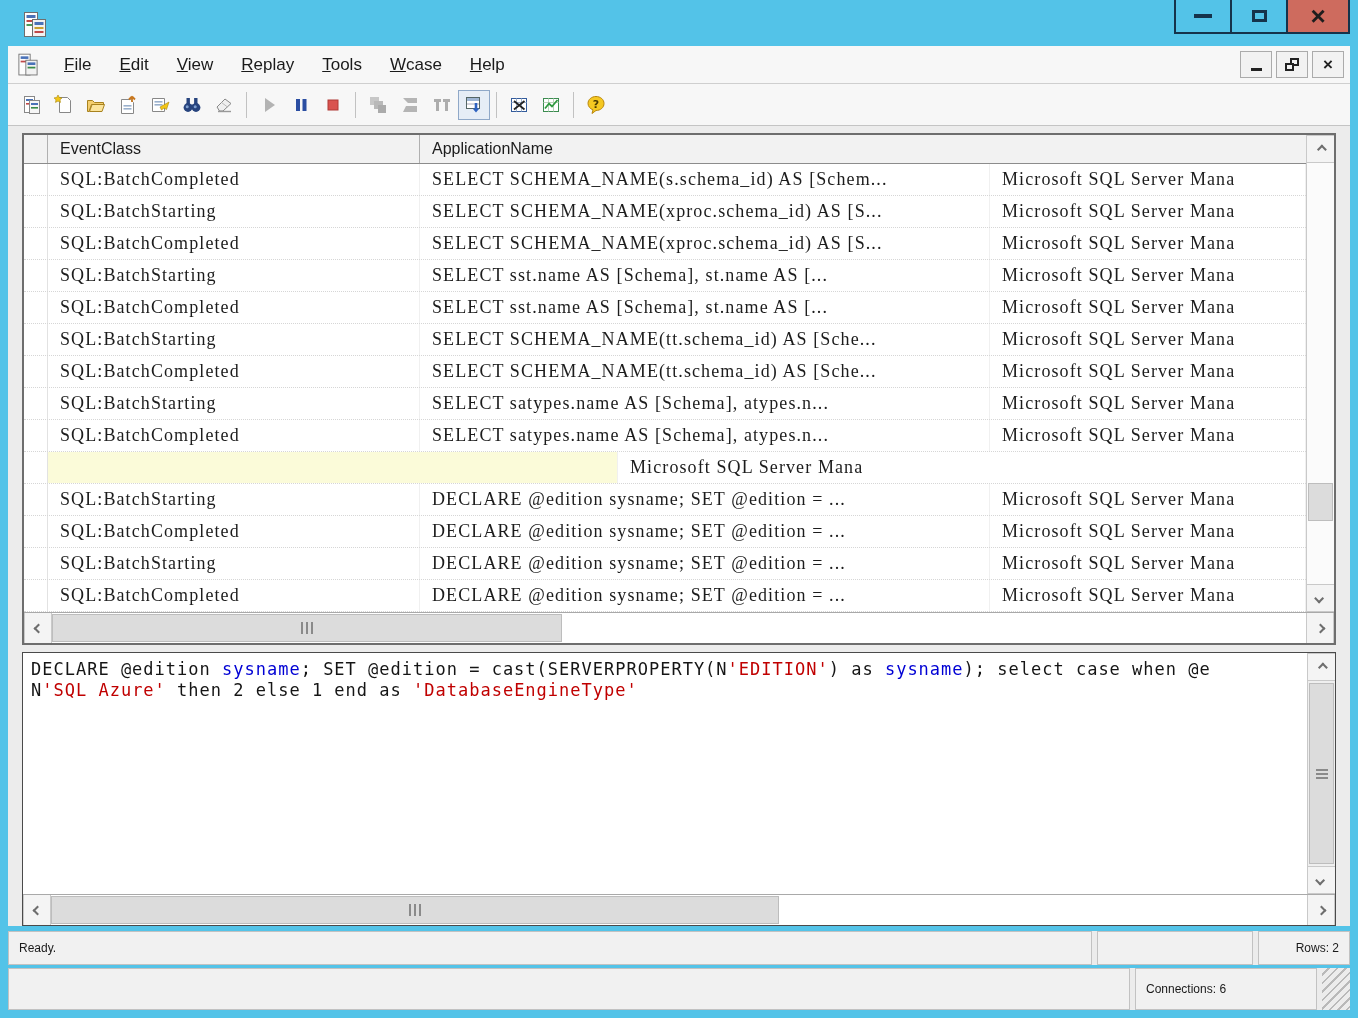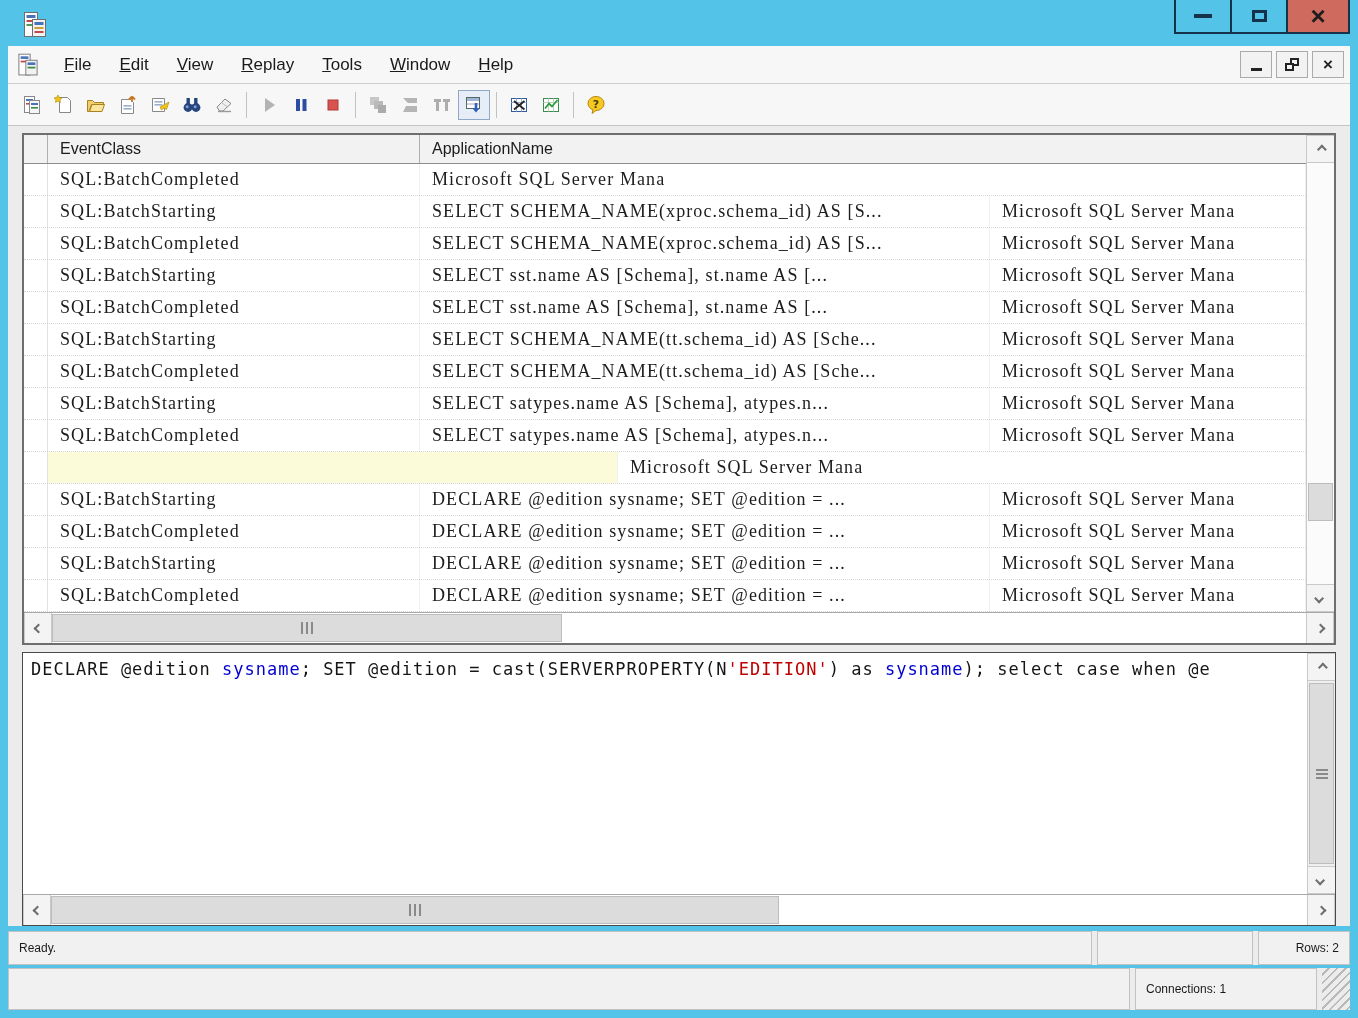--- a/index.html
+++ b/index.html
@@ -136,21 +136,21 @@
       <rect x="4.5" y="10" width="9" height="2" fill="#C04848"></rect>
       <rect x="10.5" y="9.5" width="13" height="17" fill="#F2F2F2" stroke="#6E6E6E"></rect>
       <rect x="12.5" y="12" width="9" height="3" fill="#4A72B8"></rect>
       <rect x="12.5" y="17" width="9" height="2" fill="#3A8A48"></rect>
     </svg>
     <div class="menu-item"><span class="mkey">F</span><span>ile</span></div>
       <div class="menu-item"><span class="mkey">E</span><span>dit</span></div>
       <div class="menu-item"><span class="mkey">V</span><span>iew</span></div>
       <div class="menu-item"><span class="mkey">R</span><span>eplay</span></div>
       <div class="menu-item"><span class="mkey">T</span><span>ools</span></div>
-      <div class="menu-item"><span class="mkey">W</span><span>indow</span></div>
+      <div class="menu-item"><span class="mkey">W</span><span>case</span></div>
       <div class="menu-item"><span class="mkey">H</span><span>elp</span></div>
     <div class="mdi-controls">
       <div class="mdi-btn">
           <span class="mdi-min-glyph"></span>
         </div>
       <div class="mdi-btn">
         <span class="mdi-restore-glyph">
             <span class="sq1"></span>
             <span class="sq2"></span>
           </span>
@@ -296,20 +296,21 @@
         <div class="grid-cols">
           <div class="grid-header">
             <div class="gh-cell gh-sel"></div>
             <div class="gh-cell col-event">EventClass</div>
             <div class="gh-cell col-app">ApplicationName</div>
           </div>
           <div class="grid-body">
             <div class="grid-row">
                 <div class="cell cell-sel"></div>
                 <div class="cell col-event">SQL:BatchCompleted</div>
+                <div class="cell col-text">SELECT SCHEMA_NAME(s.schema_id) AS [Schem...</div>
                 <div class="cell col-app">Microsoft SQL Server Mana</div>
               </div>
               <div class="grid-row">
                 <div class="cell cell-sel"></div>
                 <div class="cell col-event">SQL:BatchStarting</div>
                 <div class="cell col-text">SELECT SCHEMA_NAME(xproc.schema_id) AS [S...</div>
                 <div class="cell col-app">Microsoft SQL Server Mana</div>
               </div>
               <div class="grid-row">
                 <div class="cell cell-sel"></div>
@@ -412,20 +413,21 @@
           </div>
       </div>
     </div>
 
     <div class="splitter"></div>
 
     <div class="detail-panel">
       <div class="detail-main">
         <div class="detail-text">
           <div class="detail-line"><span class="t-k">DECLARE @edition </span><span class="t-b">sysname</span><span class="t-k">; SET @edition = cast(SERVERPROPERTY(N</span><span class="t-r">'EDITION'</span><span class="t-k">) as </span><span class="t-b">sysname</span><span class="t-k">); select case when @e</span></div>
+          <div class="detail-line"><span class="t-k">N</span><span class="t-r">'SQL Azure'</span><span class="t-k"> then 2 else 1 end as </span><span class="t-r">'DatabaseEngineType'</span></div>
         </div>
         <div class="vscroll" style="background:#EFEFEF;">
           <div class="sb-arrow">
               <span class="chev up"></span>
             </div>
           <div class="sb-track-v">
             <div class="sb-thumb-v" style="top:2px; bottom:2px; display:flex; align-items:center; justify-content:center;">
               <span class="grip-h">
                   <span class="gripbar-h"></span>
                   <span class="gripbar-h"></span>
@@ -457,17 +459,17 @@
   </div>
 
   <div class="statusbar statusbar1">
     <div class="sb-panel sb-ready">Ready.</div>
     <div class="sb-panel sb-empty1"></div>
     <div class="sb-panel sb-rows" style="margin-right:0;">Rows: 2</div>
   </div>
 
   <div class="statusbar statusbar2">
     <div class="sb-panel sb-empty2"></div>
-    <div class="sb-panel sb-conn">Connections: 1</div>
+    <div class="sb-panel sb-conn">Connections: 6</div>
     <div class="sb-panel resize-grip"></div>
   </div>
 
 </div>
 
 </body></html>

